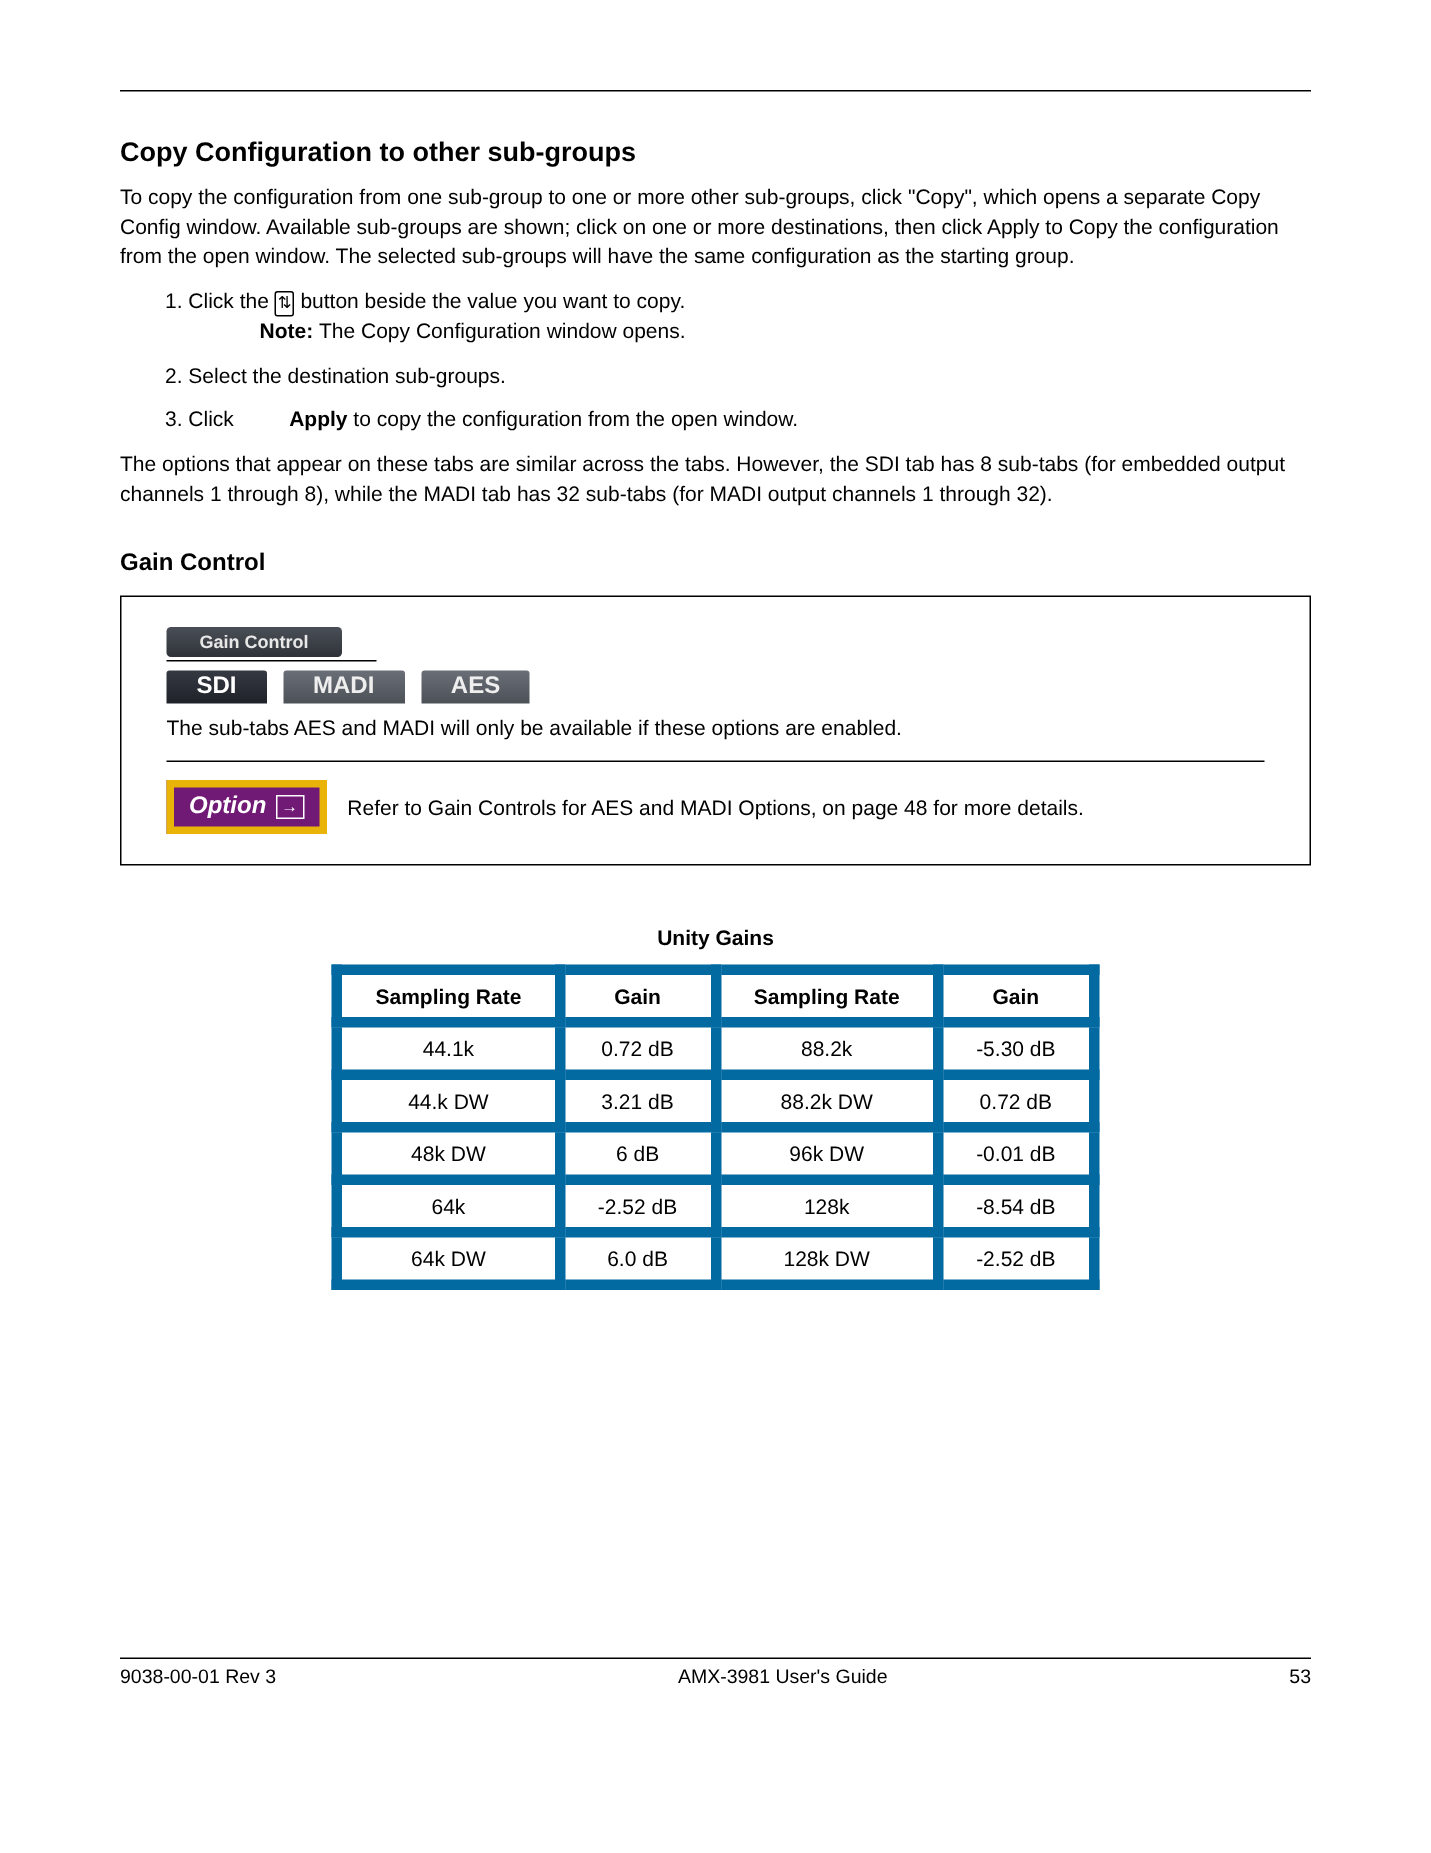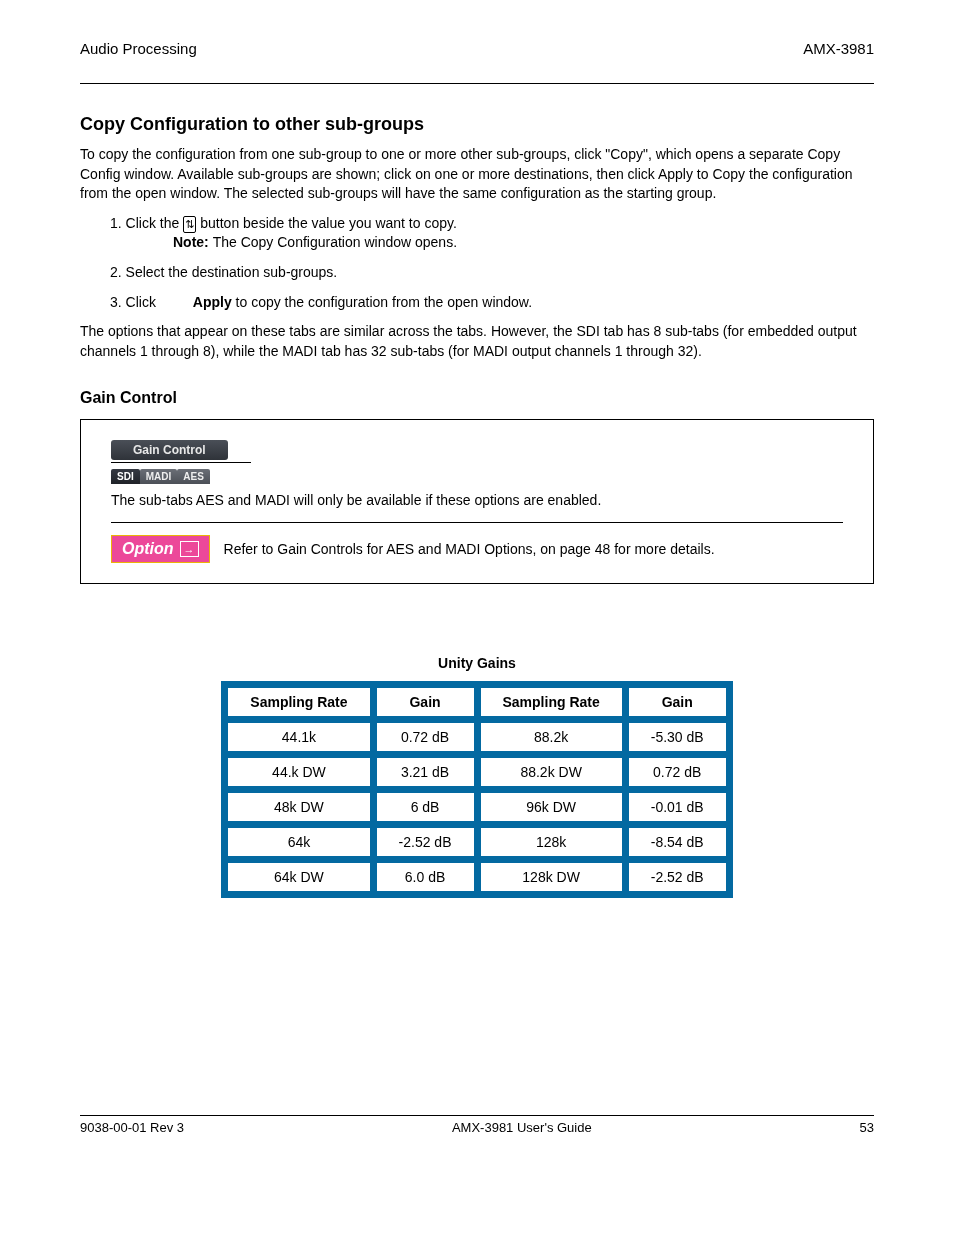--- a/index.html
+++ b/index.html
@@ -79,45 +79,45 @@
     width: 140px;
     margin-top: 2px;
     margin-bottom: 6px;
   }
   .subtabs {
     display: flex;
     gap: 0;
   }
   .subtab {
     display: inline-block;
-    font-size: 10px;
+    font-size: 16px;
     font-weight: bold;
     color: #eee;
-    padding: 2px 6px;
+    padding: 2px 20px;
     border-top-left-radius: 2px;
     border-top-right-radius: 2px;
-    margin-right: 0;
+    margin-right: 11px;
   }
   .subtab.active { background: linear-gradient(#353942,#1f2228); color:#fff; }
   .subtab.inactive { background: linear-gradient(#6a6e76,#4c5057); text-align: center; }
   .option-divider {
     border-top: 1px solid #000;
     margin: 14px 0 12px 0;
   }
   .option-badge {
     display: inline-flex;
     align-items: center;
     gap: 6px;
-    background: #ec4899;
+    background: #701a75;
     color: #fff;
     font-style: italic;
     font-weight: bold;
     font-size: 16px;
     padding: 4px 10px;
-    border: 1px solid #eab308;
+    border: 5px solid #eab308;
   }
   .option-arrow {
     display:inline-block;
     border:1.5px solid #fff;
     padding:0 3px;
     font-style: normal;
     font-size: 11px;
     line-height: 14px;
   }
   .option-text {
@@ -128,54 +128,49 @@
     border-collapse: collapse;
     margin: 40px auto 0 auto;
     font-size: 14px;
   }
   table.gain-table caption {
     caption-side: top;
     font-size: 14px;
     font-weight: bold;
     padding-bottom: 10px;
     text-align: center;
-    margin-top: 31px;
   }
   table.gain-table th, table.gain-table td {
     border: 7px solid #0369a1;
     padding: 6px 22px;
     text-align: center;
     font-weight: normal;
   }
   table.gain-table th { font-weight: bold; }
   .col-divider-left { border-left-width: 3px; }
   .footer {
     position: absolute;
-    bottom: 20px;
+    bottom: 30px;
     left: 80px;
     right: 80px;
   }
   .footer-line {
     border-top: 1px solid #000;
     margin-bottom: 4px;
   }
   .footer-row {
     display: flex;
     justify-content: space-between;
     font-size: 13px;
   }
 </style>
 </head>
 <body>
 
 <div class="page">
-  <div class="header-bar">
-    <span>Audio Processing</span>
-    <span>AMX-3981</span>
-  </div>
   <div class="header-line"></div>
 
   <h2 class="section-title">Copy Configuration to other sub-groups</h2>
 
   <p>To copy the configuration from one sub-group to one or more other sub-groups, click "Copy", which opens a separate Copy Config window. Available sub-groups are shown; click on one or more destinations, then click Apply to Copy the configuration from the open window. The selected sub-groups will have the same configuration as the starting group.</p>
 
   <p class="numbered">
     <span>1. Click the </span>
     <span class="up-down">⇅</span>
     <span> button beside the value you want to copy.</span><br>

